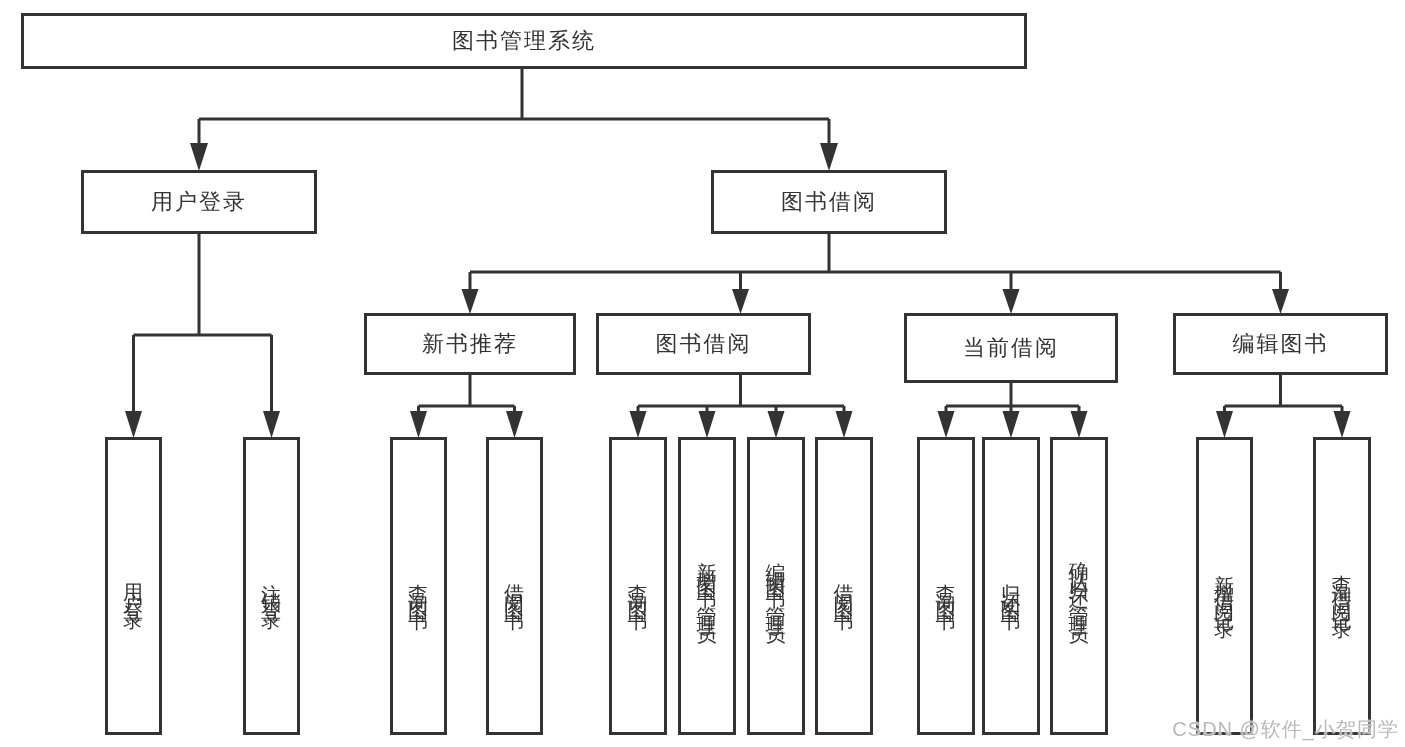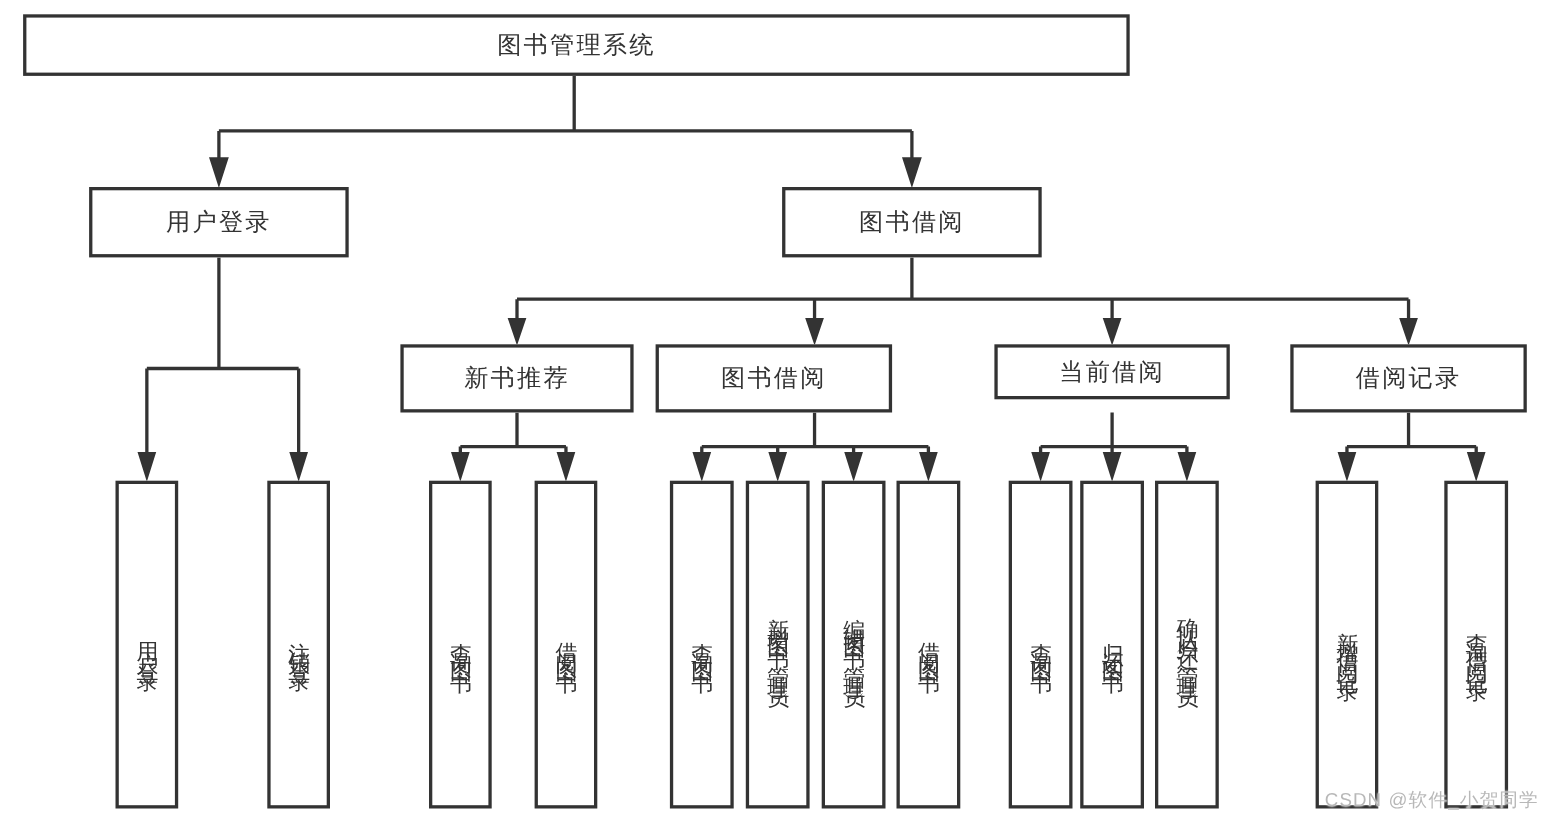--- a/index.html
+++ b/index.html
@@ -51,21 +51,21 @@
     text-orientation: mixed;
     font-size: 20px;
     letter-spacing: 9px;
     line-height: 1;
     text-align: center;
   }
   .watermark {
     position: absolute;
     top: 716px;
     right: 6px;
-    font-size: 17px;
+    font-size: 20px;
     letter-spacing: 1px;
     color: #b8b8b8;
     z-index: 2;
     white-space: nowrap;
     text-shadow: 0 0 2px #ffffff, 0 0 2px #ffffff;
   }
 </style>
 </head>
 <body>
 
@@ -102,22 +102,22 @@
       M1342 438 L1333.5 411 L1350.5 411 Z"></path>
   </svg>
 
   <div class="box h-box" style="left:21px; top:13px; width:1006px; height:56px;">图书管理系统</div>
 
   <div class="box h-box" style="left:81px; top:170px; width:236px; height:64px;">用户登录</div>
   <div class="box h-box" style="left:711px; top:170px; width:236px; height:64px;">图书借阅</div>
 
   <div class="box h-box" style="left:364px; top:313px; width:212px; height:62px;">新书推荐</div>
   <div class="box h-box" style="left:596px; top:313px; width:215px; height:62px;">图书借阅</div>
-  <div class="box h-box" style="left:904px; top:313px; width:214px; height:50px;">当前借阅</div>
-  <div class="box h-box" style="left:1173px; top:313px; width:215px; height:62px;">借阅记录</div>
+  <div class="box h-box" style="left:904px; top:313px; width:214px; height:70px;">当前借阅</div>
+  <div class="box h-box" style="left:1173px; top:313px; width:215px; height:62px;">编辑图书</div>
 
   <div class="box v-box" style="left:105px; top:437px; width:57px; height:298px;">用户登录</div>
   <div class="box v-box" style="left:243px; top:437px; width:57px; height:298px;">注销登录</div>
 
   <div class="box v-box" style="left:390px; top:437px; width:57px; height:298px;">查询图书</div>
   <div class="box v-box" style="left:486px; top:437px; width:57px; height:298px;">借阅图书</div>
 
   <div class="box v-box" style="left:609px; top:437px; width:58px; height:298px;">查询图书</div>
   <div class="box v-box" style="left:678px; top:437px; width:58px; height:298px;">新增图书（管理员）</div>
   <div class="box v-box" style="left:747px; top:437px; width:58px; height:298px;">编辑图书（管理员）</div>

